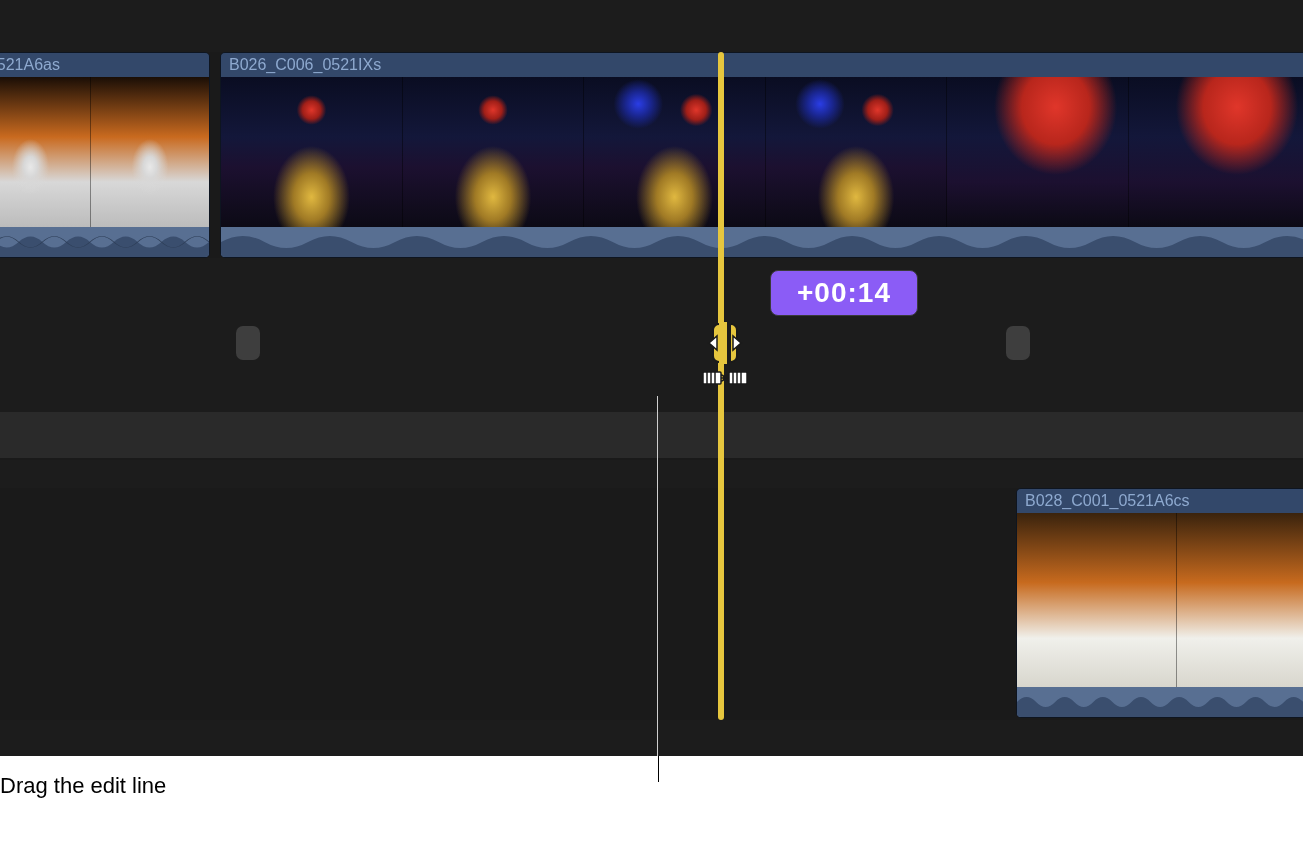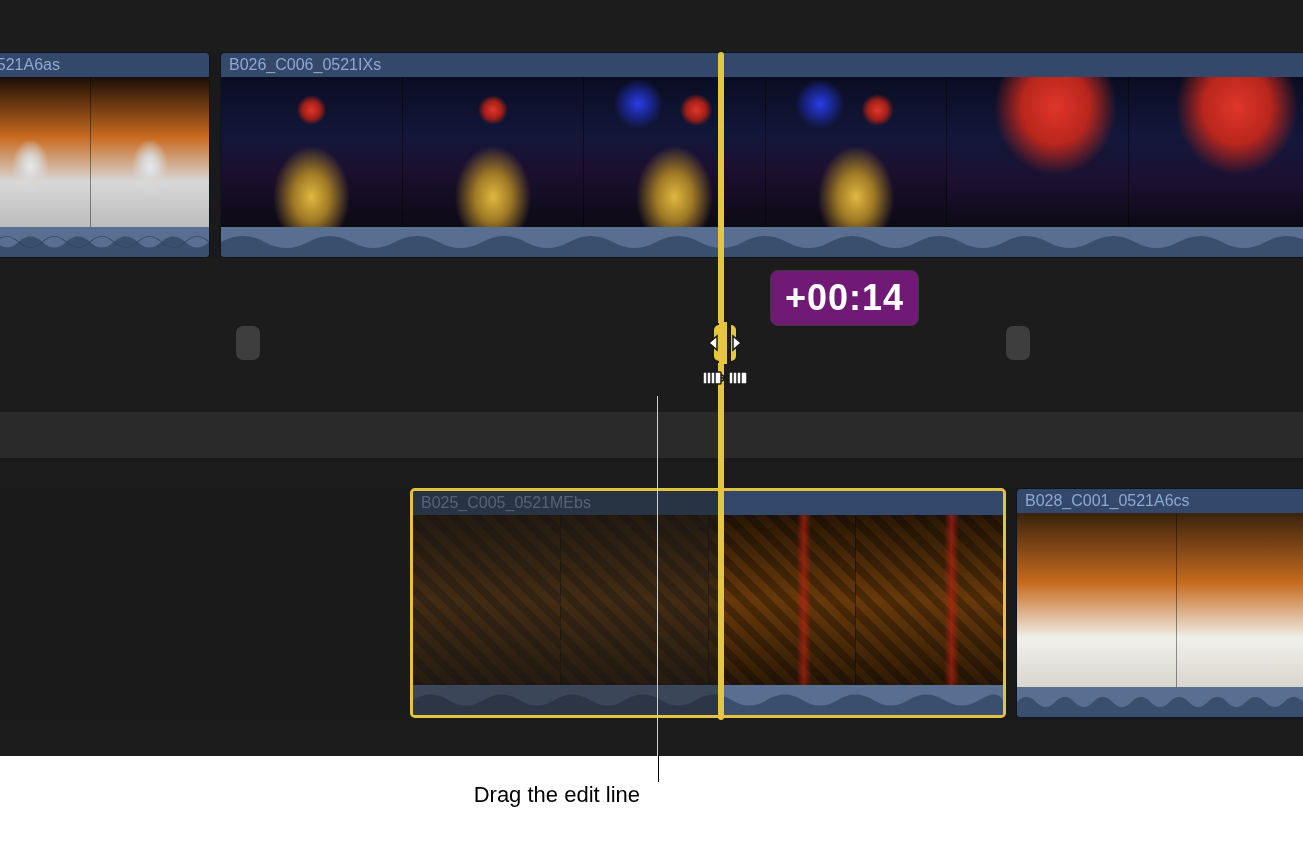--- a/index.html
+++ b/index.html
@@ -144,43 +144,42 @@
     flex-direction:column;
     align-items:center;
     justify-content:flex-start;
     cursor: ew-resize;
   }
 
   .delta-badge {
     position:absolute;
     left:770px;
     top:270px;
-    background:#701a75;
+    background:#8b5cf6;
     border:1px solid #3a3a3a;
     border-radius:8px;
-    padding:6px 14px;
+    padding:6px 26px;
     color:#ffffff;
-    font-size:36px;
+    font-size:28px;
     font-weight:600;
     z-index:11;
     letter-spacing:1px;
   }
 
   .caption-area {
     position:relative;
     width:1303px;
     height:87px;
     background:#ffffff;
   }
   .caption-text {
     position:absolute;
     left:0;
-    top:25px;
+    top:16px;
     width:640px;
-    text-align:right;
     color:#000;
     font-size:22px;
     line-height:28px;
   }
   .caption-leader {
     position:absolute;
     left:658px;
     top:0;
     width:1px;
     height:26px;
@@ -238,35 +237,20 @@
             <path d="M0 15 Q2 3 4 15 T8 15 T12 15 T16 15 T20 15 T24 15 T28 15 T32 15 T36 15 T40 15 T44 15 T48 15 T52 15 T56 15 T60 15 T64 15 T68 15 T72 15 T76 15 T80 15 T84 15 T88 15 T92 15 T96 15 T100 15 V30 H0 Z" fill="#3a4e6e"></path>
           </svg>
       </div>
     </div>
   </div>
 
   <div class="marker" style="left:236px"></div>
   <div class="marker" style="left:1006px"></div>
 
   <div class="track-video-lower">
-    <div class="clip clip-selected" style="left:410px; width:596px">
-      <div class="clip-header">B025_C005_0521MEbs</div>
-      <div class="clip-thumbs">
-        <div class="clip-thumb thumb-pyramids"></div>
-        <div class="clip-thumb thumb-pyramids"></div>
-        <div class="clip-thumb thumb-pyramids-red"></div>
-        <div class="clip-thumb thumb-pyramids-red"></div>
-      </div>
-      <div class="clip-waveform">
-        <svg viewBox="0 0 100 30" preserveAspectRatio="none">
-            <path d="M0 15 Q3 4 6 15 T12 15 T18 15 T24 15 T30 15 T36 15 T42 15 T48 15 T54 15 T60 15 T66 15 T72 15 T78 15 T84 15 T90 15 T96 15 T100 15 V30 H0 Z" fill="#3a4e6e"></path>
-          </svg>
-      </div>
-      <div class="dim-overlay" style="right:auto; width:52%"></div>
-    </div>
     <div class="clip" style="left:1016px; width:320px">
       <div class="clip-header">B028_C001_0521A6cs</div>
       <div class="clip-thumbs">
         <div class="clip-thumb thumb-orange-corridor"></div>
         <div class="clip-thumb thumb-orange-corridor"></div>
       </div>
       <div class="clip-waveform">
         <svg viewBox="0 0 100 30" preserveAspectRatio="none">
             <path d="M0 15 Q3 5 6 15 T12 15 T18 15 T24 15 T30 15 T36 15 T42 15 T48 15 T54 15 T60 15 T66 15 T72 15 T78 15 T84 15 T90 15 T96 15 T100 15 V30 H0 Z" fill="#3a4e6e"></path>
           </svg>

